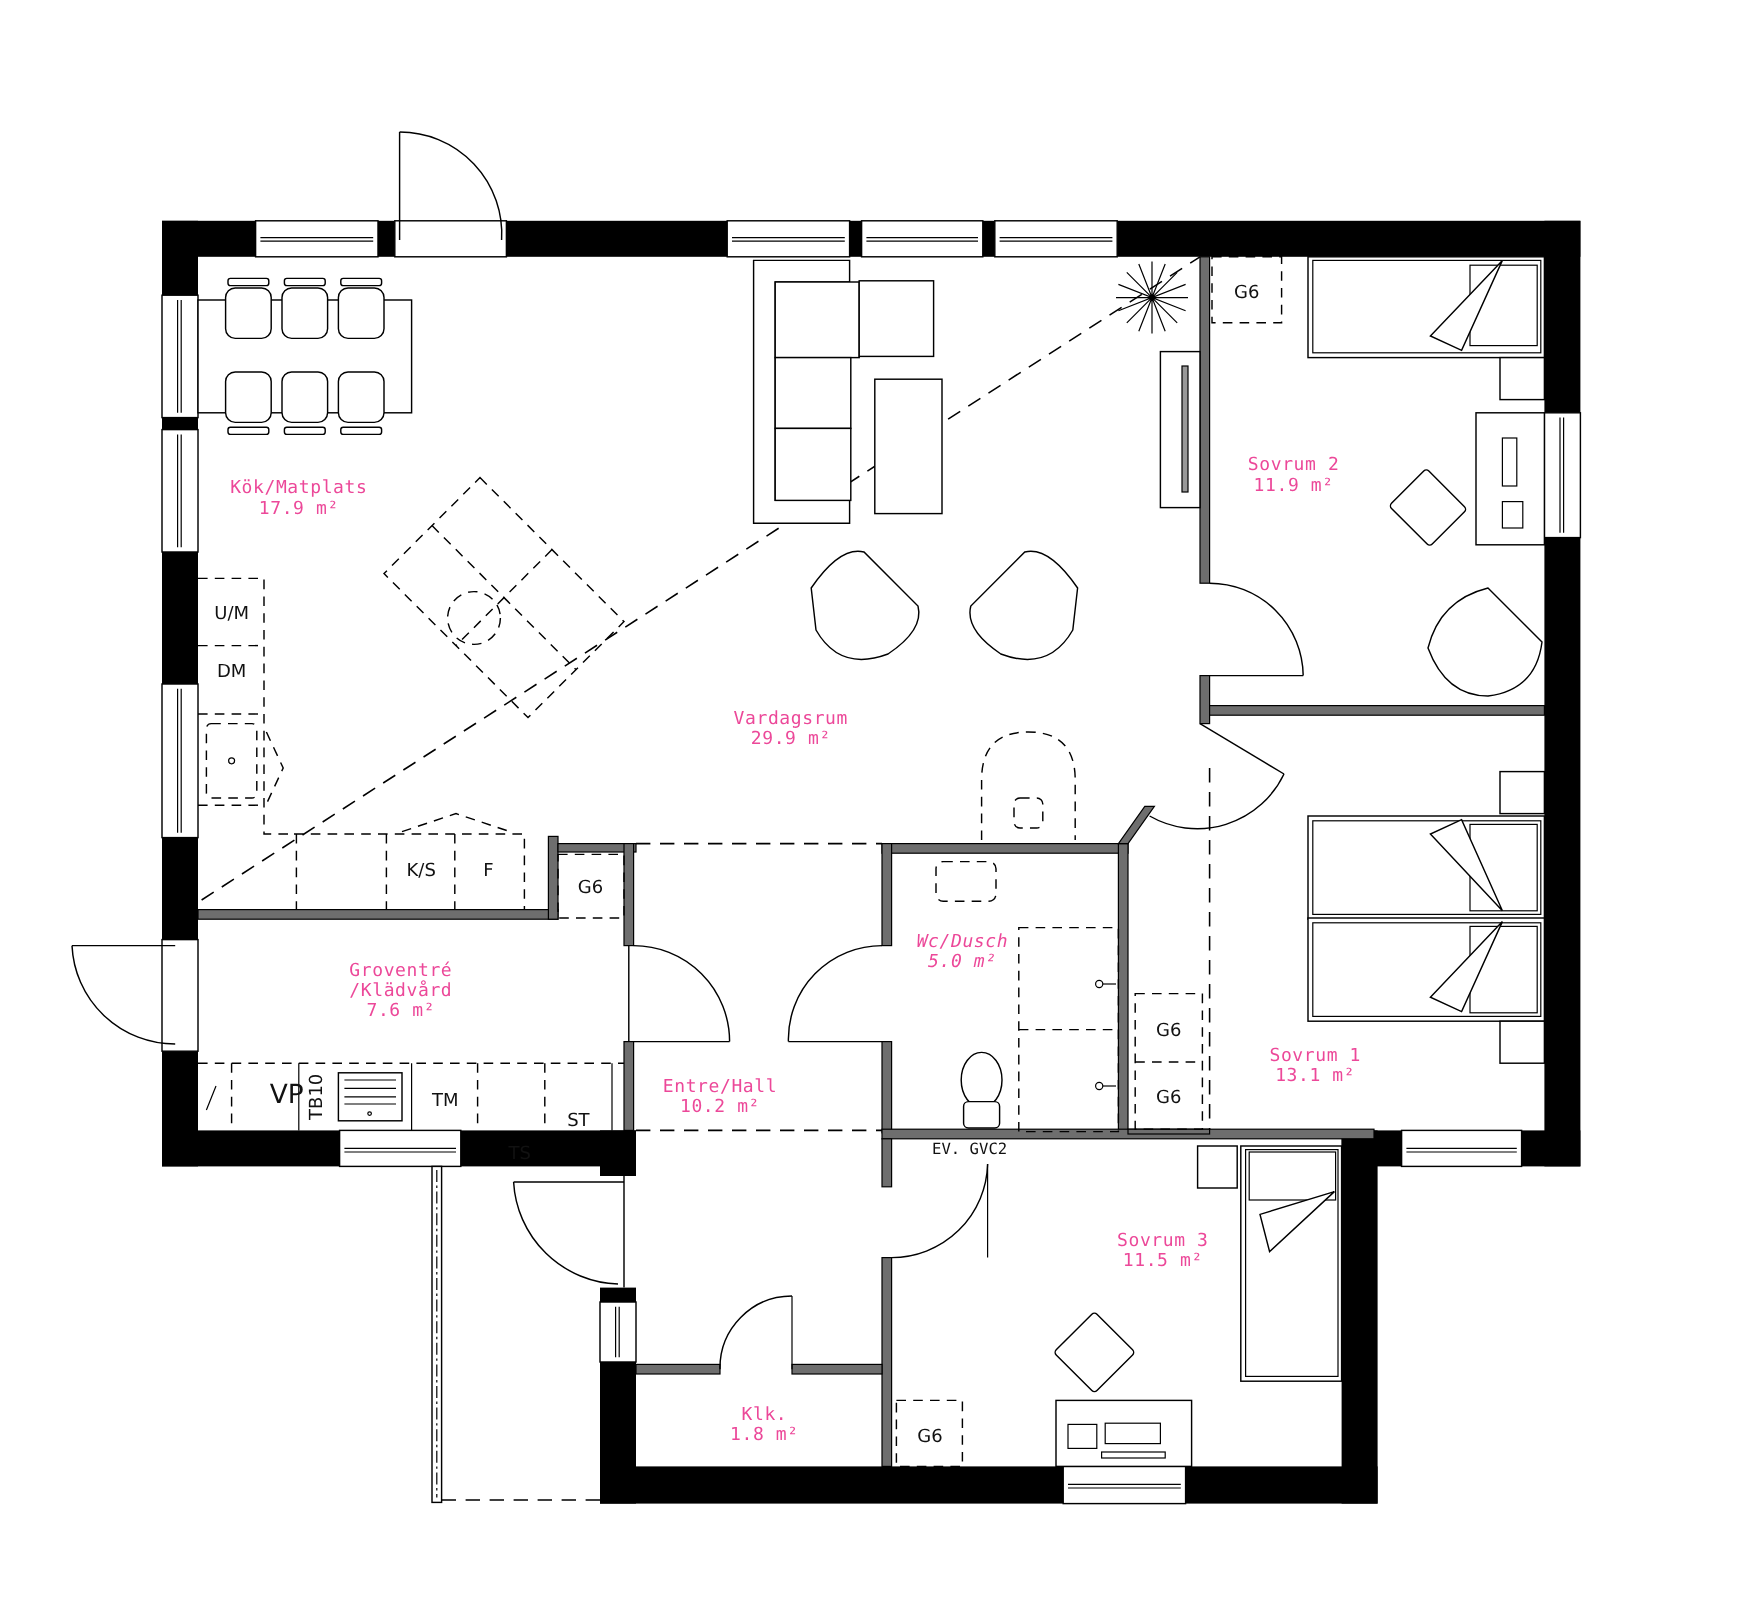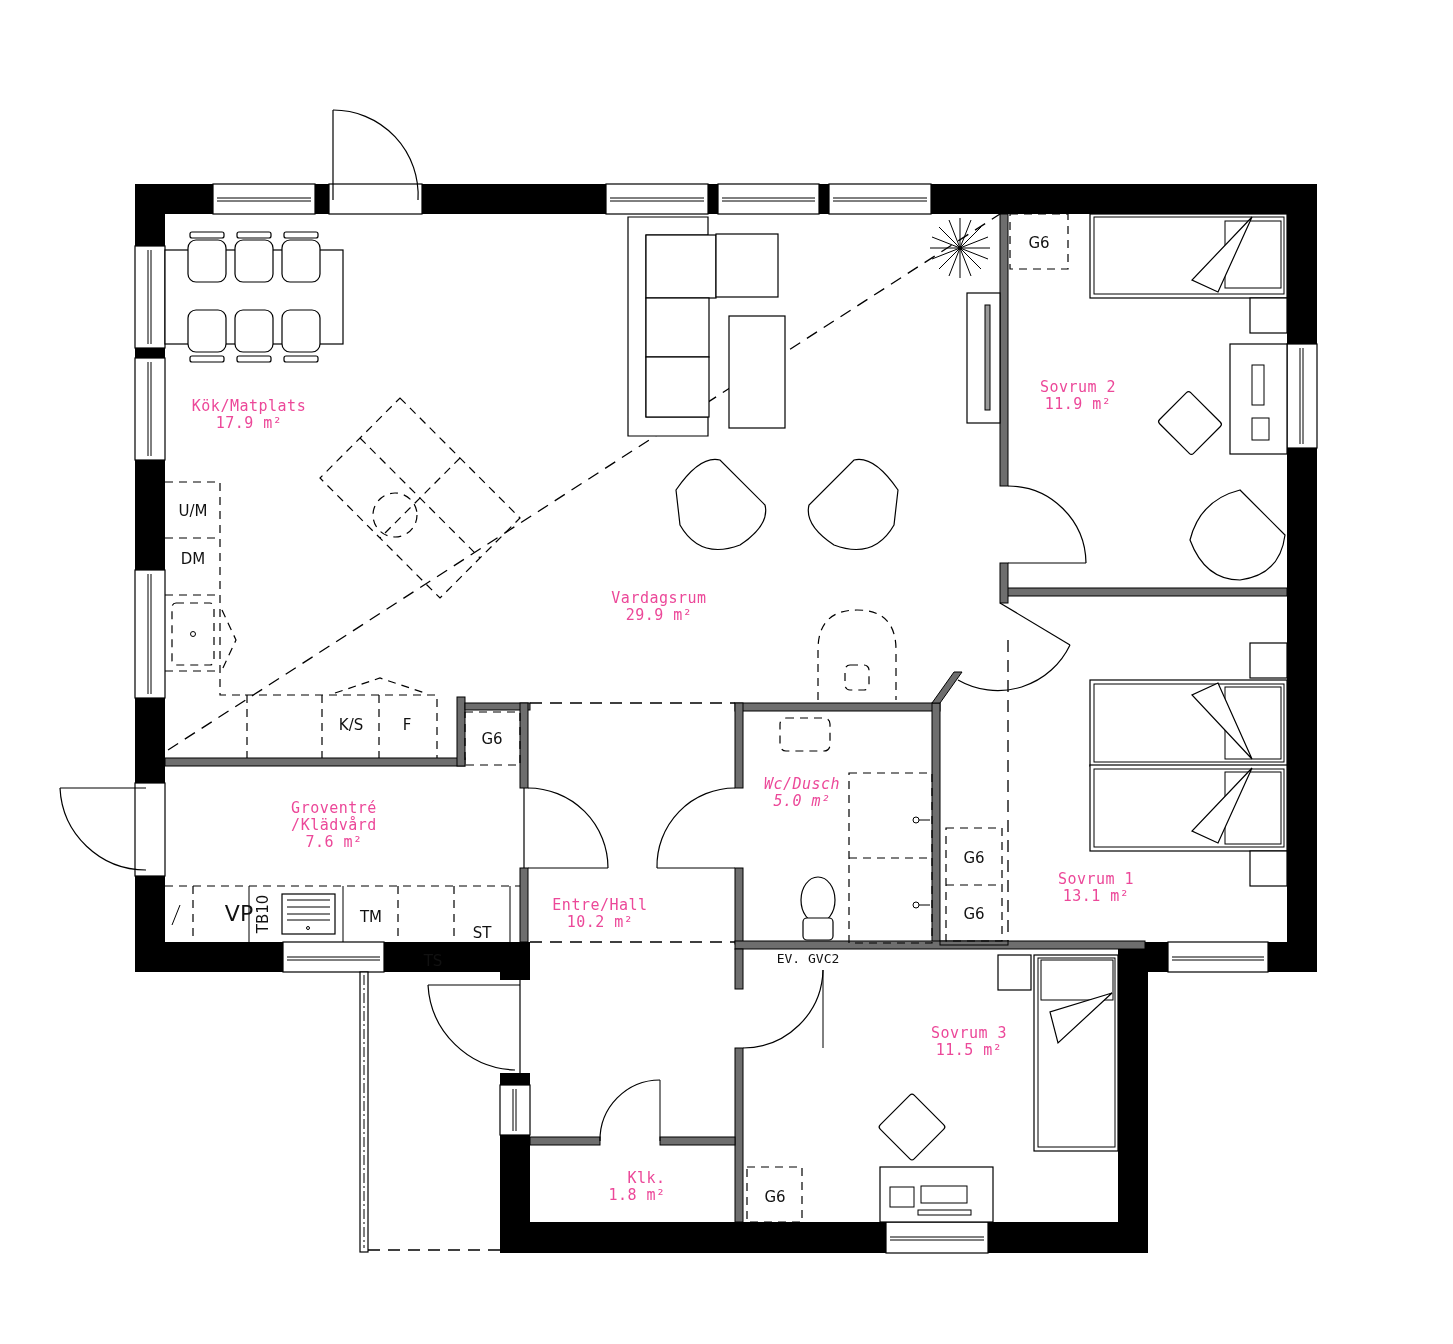--- a/index.html
+++ b/index.html
@@ -341,21 +341,21 @@
   <span>5.0 m²</span>
 </div>
 <div class="lbl" style="left:600px; top:897px;">
   <span>Entre/Hall</span>
   <span>10.2 m²</span>
 </div>
 <div class="lbl" style="left:938px; top:1025px;margin-left:31px;">
   <span>Sovrum 3</span>
   <span>11.5 m²</span>
 </div>
-<div class="lbl" style="left:637px; top:1170px;text-align:right;">
+<div class="lbl" style="left:637px; top:1170px;">
   <span>Klk.</span>
   <span>1.8 m²</span>
 </div>
 
 <div class="tag" style="left:193px; top:511px;">U/M</div>
 <div class="tag" style="left:193px; top:559px;">DM</div>
 <div class="tag" style="left:351px; top:725px;">K/S</div>
 <div class="tag" style="left:407px; top:725px;">F</div>
 <div class="tag" style="left:492px; top:739px;">G6</div>
 <div class="tag" style="left:1039px; top:243px;">G6</div>

